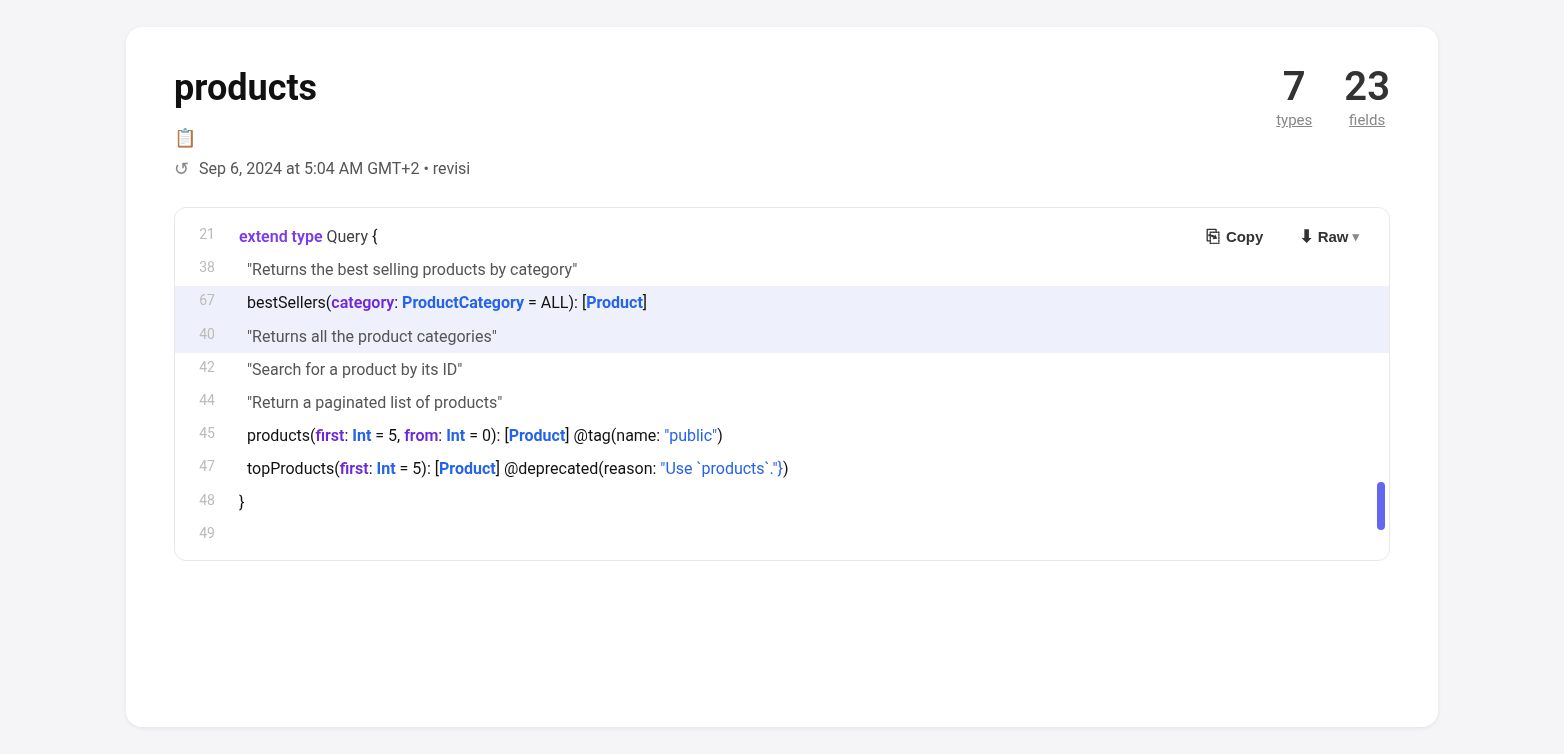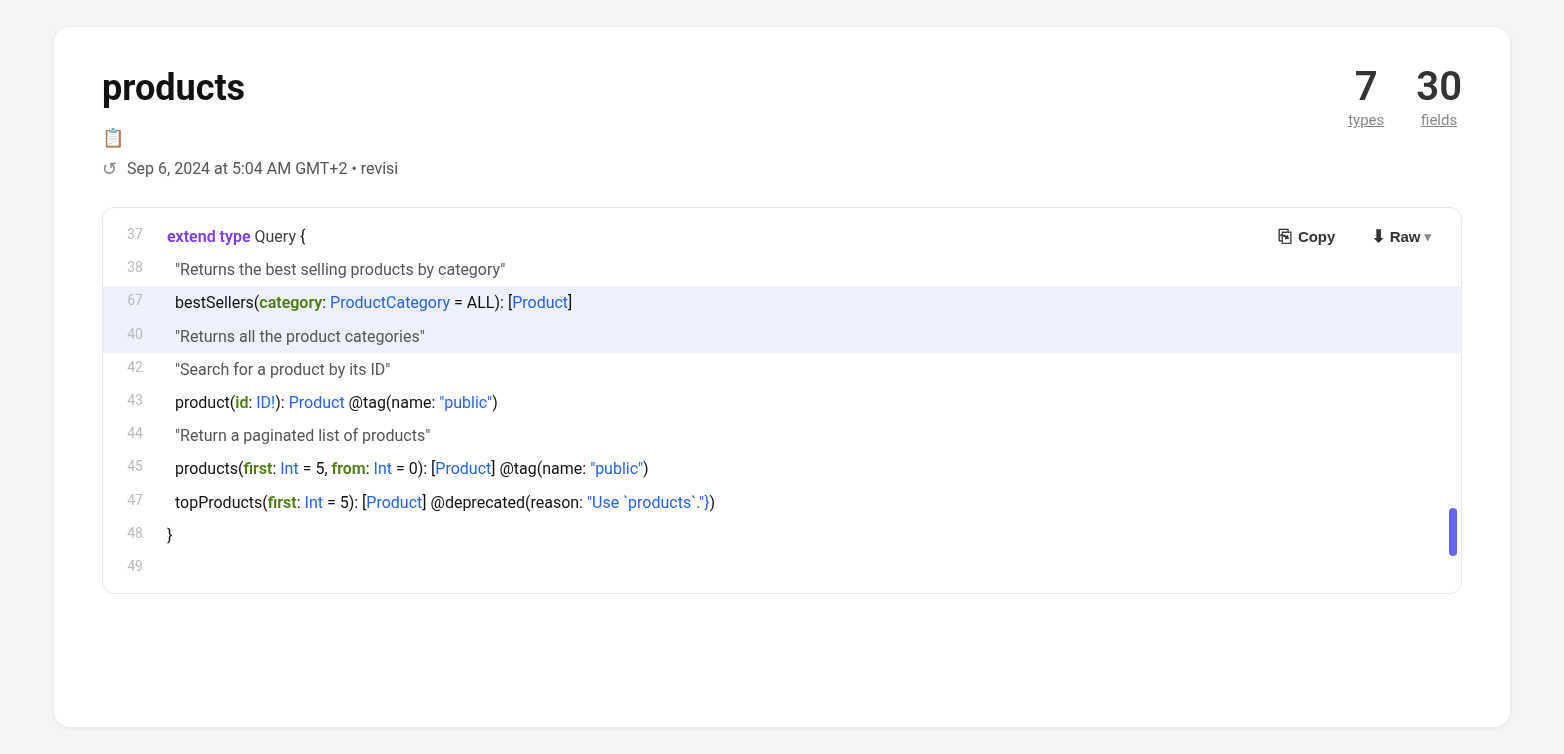--- a/index.html
+++ b/index.html
@@ -7,21 +7,21 @@
       font-family: -apple-system, BlinkMacSystemFont, 'Segoe UI', Roboto, sans-serif;
       background: #f5f5f7;
       display: flex;
       align-items: center;
       justify-content: center;
       min-height: 100vh;
     }
     .card {
       background: #fff;
       border-radius: 16px;
-      width: 1456px;
+      width: 1312px;
       min-height: 700px;
       padding: 40px 48px 12px 48px;
       position: relative;
       overflow: hidden;
       box-shadow: 0 1px 4px rgba(0,0,0,0.08);
     }
     .header {
       display: flex;
       justify-content: space-between;
       align-items: flex-start;
@@ -129,22 +129,22 @@
     .line-row {
       display: flex;
     }
     .line-row.highlighted {
       background: #eef0fb;
     }
     
     .kw { color: #7c3aed; font-weight: 600; } 
     .type-name { color: #404040; } 
     .string { color: #555; } 
-    .param-name { color: #4d7c0f; font-weight: 600; } 
-    .type-ref { color: #2563eb; }
+    .param-name { color: #6d28d9; font-weight: 600; } 
+    .type-ref { color: #2563eb; font-weight: bold; }
     .tag-val { color: #2563eb; }
     .default { color: #111; }
     .scrollbar-track {
       position: absolute;
       right: 4px;
       top: 0;
       bottom: 0;
       width: 8px;
       background: transparent;
     }
@@ -175,21 +175,21 @@
           <span>Sep 6, 2024 at 5:04 AM GMT+2 • revisi</span>
         </div>
       </div>
     </div>
     <div class="header-right">
       <div class="stat-block">
         <span class="stat-number">7</span>
         <span class="stat-label">types</span>
       </div>
       <div class="stat-block">
-        <span class="stat-number">30</span>
+        <span class="stat-number">23</span>
         <span class="stat-label">fields</span>
       </div>
     </div>
   </div>
 
   <div class="code-panel">
 
     <div class="code-toolbar">
       <button class="toolbar-btn">
         <span class="btn-icon">⎘</span>
@@ -198,44 +198,40 @@
       <button class="toolbar-btn raw-btn">
         <span class="btn-icon">⬇</span>
         <span>Raw</span>
         <span class="raw-chevron">▾</span>
       </button>
     </div>
 
     <div style="padding: 12px 0 8px 0; position: relative;">
 
     <div class="line-row">
-          <span class="line-num">37</span>
+          <span class="line-num">21</span>
           <span class="line-content"><span class="kw">extend</span><span class="default"> </span><span class="kw">type</span><span class="default"> </span><span class="type-name">Query</span><span class="default"> {</span></span>
         </div>
         <div class="line-row">
           <span class="line-num">38</span>
           <span class="line-content"><span class="default">  </span><span class="string">"Returns the best selling products by category"</span></span>
         </div>
         <div class="line-row highlighted">
           <span class="line-num">67</span>
           <span class="line-content"><span class="default">  </span><span class="default">bestSellers(</span><span class="param-name">category</span><span class="default">: </span><span class="type-ref">ProductCategory</span><span class="default"> = </span><span class="default">ALL</span><span class="default">): [</span><span class="type-ref">Product</span><span class="default">]</span></span>
         </div>
         <div class="line-row highlighted">
           <span class="line-num">40</span>
           <span class="line-content"><span class="default">  </span><span class="string">"Returns all the product categories"</span></span>
         </div>
         <div class="line-row">
           <span class="line-num">42</span>
           <span class="line-content"><span class="default">  </span><span class="string">"Search for a product by its ID"</span></span>
         </div>
         <div class="line-row">
-          <span class="line-num">43</span>
-          <span class="line-content"><span class="default">  </span><span class="default">product(</span><span class="param-name">id</span><span class="default">: </span><span class="type-ref">ID!</span><span class="default">): </span><span class="type-ref">Product</span><span class="default"> @tag(name: </span><span class="tag-val">"public"</span><span class="default">)</span></span>
-        </div>
-        <div class="line-row">
           <span class="line-num">44</span>
           <span class="line-content"><span class="default">  </span><span class="string">"Return a paginated list of products"</span></span>
         </div>
         <div class="line-row">
           <span class="line-num">45</span>
           <span class="line-content"><span class="default">  </span><span class="default">products(</span><span class="param-name">first</span><span class="default">: </span><span class="type-ref">Int</span><span class="default"> = 5, </span><span class="param-name">from</span><span class="default">: </span><span class="type-ref">Int</span><span class="default"> = 0): [</span><span class="type-ref">Product</span><span class="default">] @tag(name: </span><span class="tag-val">"public"</span><span class="default">)</span></span>
         </div>
         <div class="line-row">
           <span class="line-num">47</span>
           <span class="line-content"><span class="default">  </span><span class="default">topProducts(</span><span class="param-name">first</span><span class="default">: </span><span class="type-ref">Int</span><span class="default"> = 5): [</span><span class="type-ref">Product</span><span class="default">] @deprecated(reason: </span><span class="tag-val">"Use `products`."}</span><span class="default">)</span></span>

